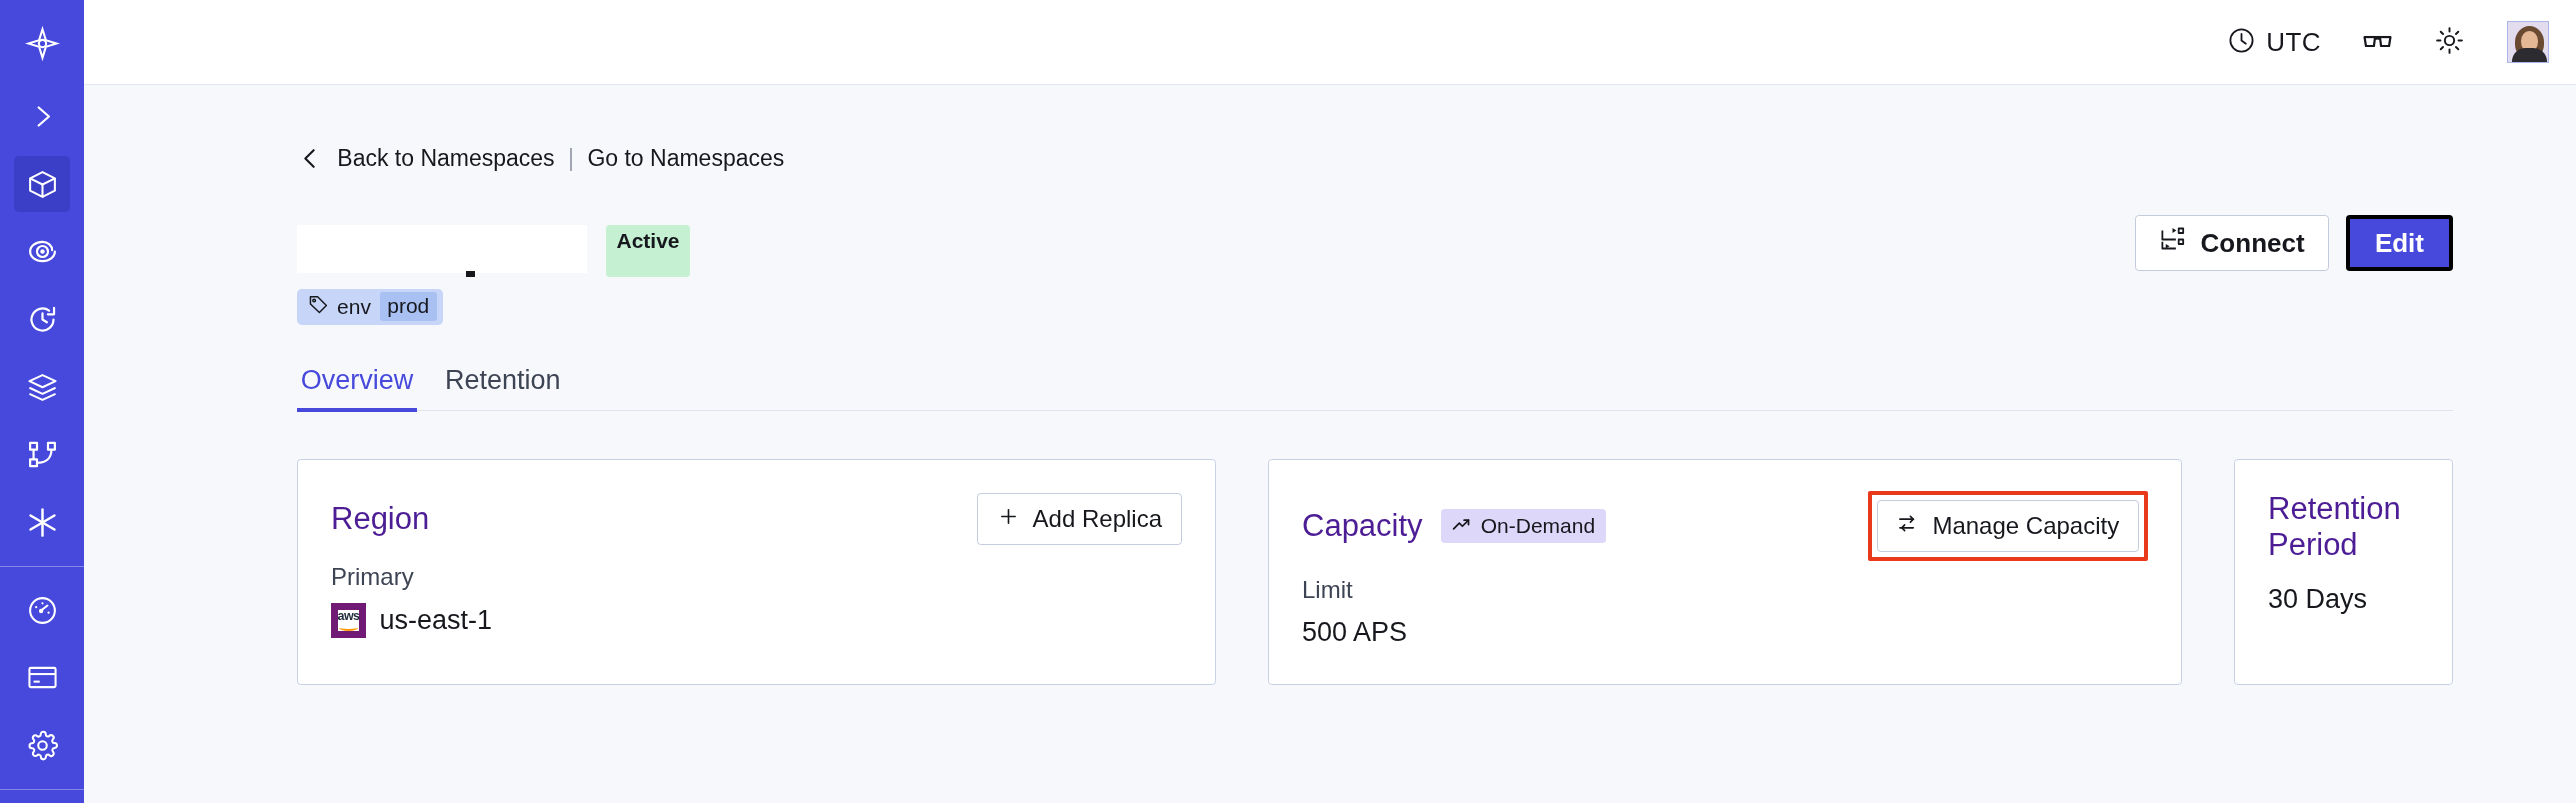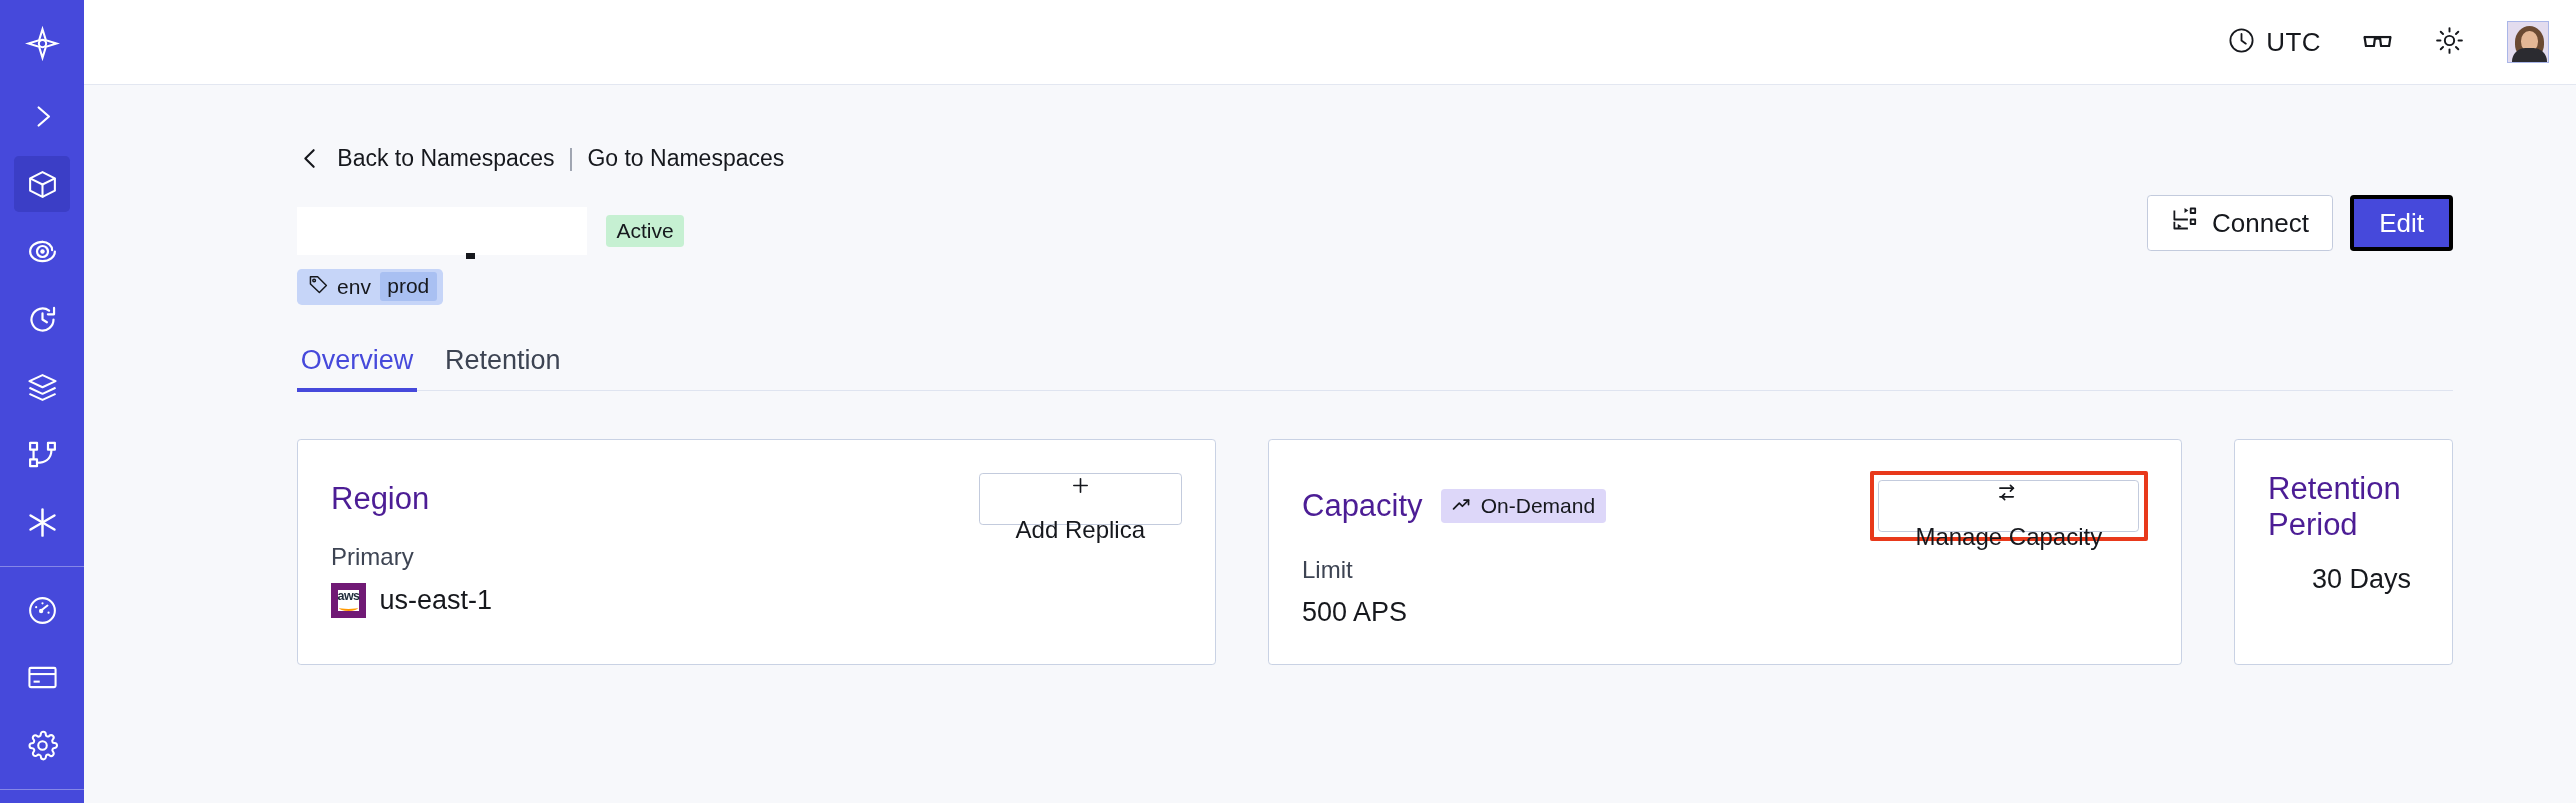--- a/index.html
+++ b/index.html
@@ -97,24 +97,25 @@
     margin-top: 59px;
     font-size: 23px;
     color: #16181d;
     white-space: nowrap;
   }
   .backnav .chev { margin-right: 15.3px; display:flex; align-items:center; cursor:pointer; }
   .backnav a { color: #16181d; text-decoration: none; cursor: pointer; }
   .backnav .sep { margin: 0 13.4px; color: #9aa0ad; font-weight: 300; }
 
   .titlerow {
-    display: flex; align-items: center;
-    margin-top: 32px;
+    display: flex; 
+    margin-top: 52px;
     height: 52px;
     position: relative;
+    font-weight: bold;
   }
   .title-redaction {
     width: 290px; height: 48px;
     background: #ffffff;
     position: relative;
   }
   .title-dot {
     position: absolute;
     left: 169px; bottom: -3.8px;
     width: 8.6px; height: 5.8px;
@@ -230,45 +231,44 @@
     padding: 4.8px 10.5px 5.8px;
     border-radius: 3.8px;
     line-height: 1;
   }
   .btn-card {
     background: #ffffff;
     border: 1px solid #c3cbdd;
     border-radius: 3.8px;
     color: #16181d;
     height: 52px;
-    padding: 0 36px;
+    padding: 0 19px;
     font-size: 24px;
     display: inline-flex; align-items: center; gap: 12.5px;
     cursor: pointer;
     white-space: nowrap;
-    flex-direction: column;
   }
   .highlight-box {
     border: 4.8px solid #e8391b;
     padding: 4.8px;
     border-radius: 1.9px;
     display: inline-flex;
   }
   .card-sub {
     margin-top: 15.3px;
     font-size: 24px;
     color: #3d4453;
   }
   .card-val {
     margin-top: 12.5px;
     font-size: 27px;
     color: #16181d;
     display: flex; align-items: center; gap: 13.4px;
   }
-  .card-val.big { margin-top: 21px; margin-left: 44px; }
+  .card-val.big { margin-top: 21px; }
   .aws-logo {
     width: 35px; height: 35px;
     border: 7px solid #701a75;
     background: #fff;
     display: flex; flex-direction: column;
     align-items: center; justify-content: center;
     flex: none;
     line-height: 1;
   }
   .aws-logo .t { font-size: 12.5px; font-weight: bold; color: #232f3e; letter-spacing: -0.5px; }

